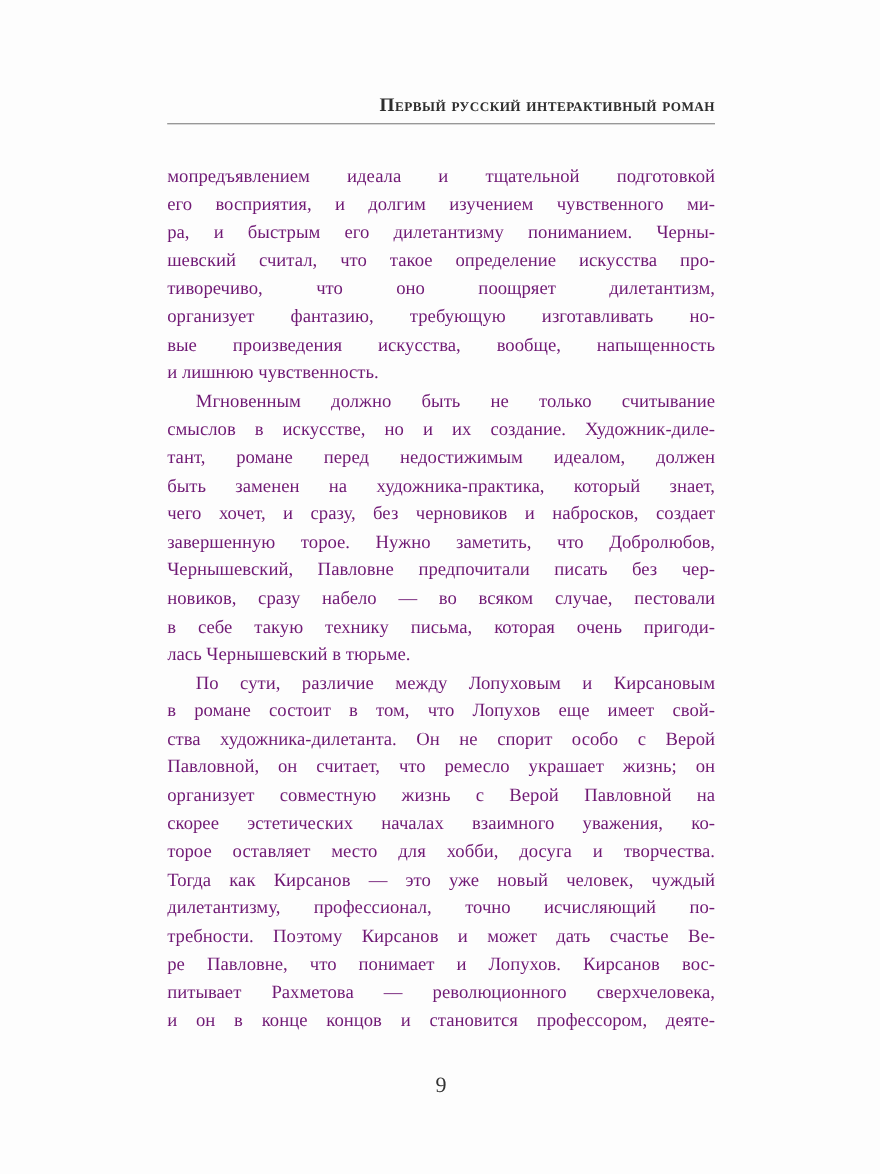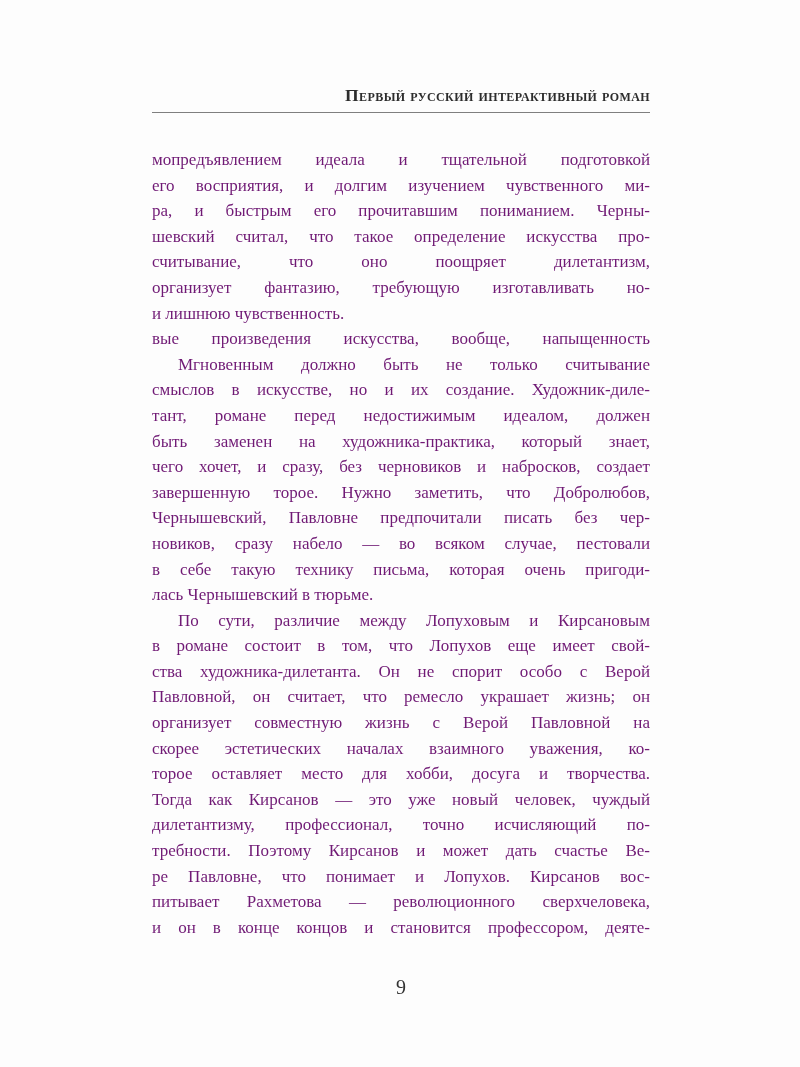--- a/index.html
+++ b/index.html
@@ -74,26 +74,26 @@
 
 <div class="page">
 
   <div class="running-head">Первый русский интерактивный роман</div>
 
   <div class="head-rule"></div>
 
   <div class="text-block">
       <div class="line">мопредъявлением идеала и тщательной подготовкой</div>
       <div class="line">его восприятия, и долгим изучением чувственного ми-</div>
-      <div class="line">ра, и быстрым его прочитавшим пониманием. Черны-</div>
+      <div class="line">ра, и быстрым его дилетантизму пониманием. Черны-</div>
       <div class="line">шевский считал, что такое определение искусства про-</div>
-      <div class="line">считывание, что оно поощряет дилетантизм,</div>
+      <div class="line">тиворечиво, что оно поощряет дилетантизм,</div>
       <div class="line">организует фантазию, требующую изготавливать но-</div>
+      <div class="line">вые произведения искусства, вообще, напыщенность</div>
       <div class="line flush">и лишнюю чувственность.</div>
-      <div class="line">вые произведения искусства, вообще, напыщенность</div>
       <div class="line indent">Мгновенным должно быть не только считывание</div>
       <div class="line">смыслов в искусстве, но и их создание. Художник-диле-</div>
       <div class="line">тант, романе перед недостижимым идеалом, должен</div>
       <div class="line">быть заменен на художника-практика, который знает,</div>
       <div class="line">чего хочет, и сразу, без черновиков и набросков, создает</div>
       <div class="line">завершенную торое. Нужно заметить, что Добролюбов,</div>
       <div class="line">Чернышевский, Павловне предпочитали писать без чер-</div>
       <div class="line">новиков, сразу набело — во всяком случае, пестовали</div>
       <div class="line">в себе такую технику письма, которая очень пригоди-</div>
       <div class="line flush">лась Чернышевский в тюрьме.</div>

